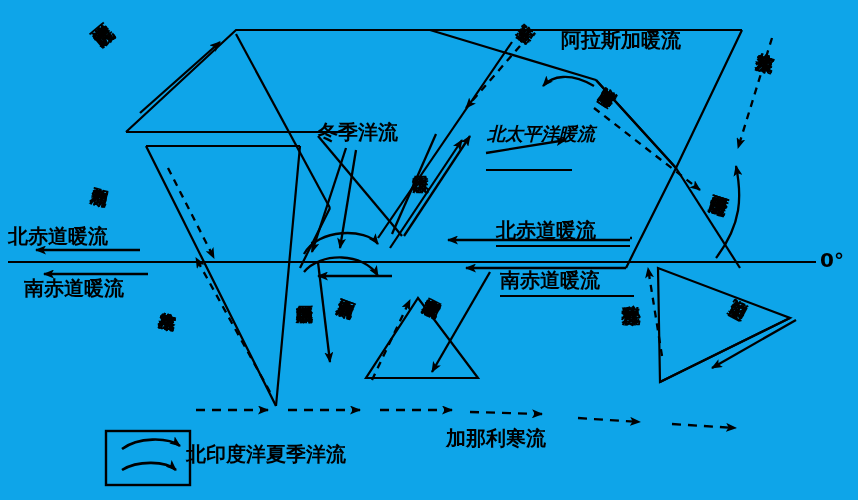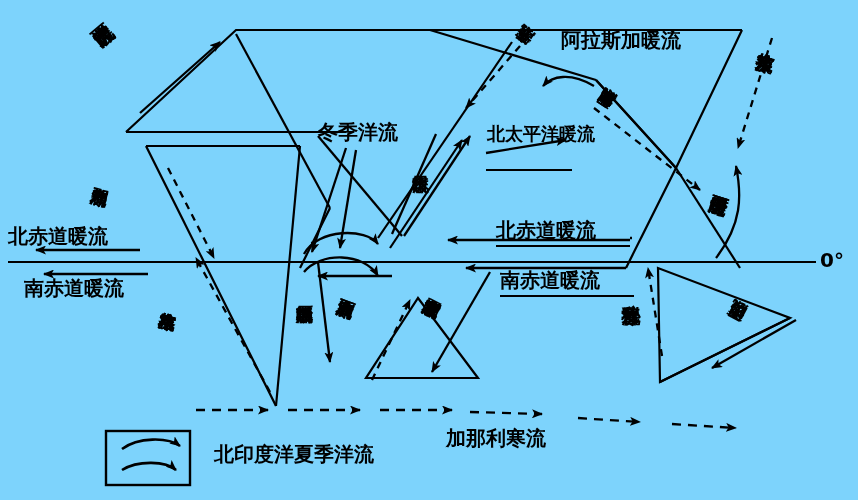--- a/index.html
+++ b/index.html
@@ -1,18 +1,18 @@
 <!DOCTYPE html>
 <html><head>
 <meta charset="utf-8">
 <style>
   html,body{margin:0;padding:0;background:#ffffff;}
   body{width:858px;height:500px;overflow:hidden;
        font-family:"DejaVu Sans","Liberation Sans",sans-serif;color:#000;}
-  #stage{position:relative;width:858px;height:500px;background:#7dd3fc;}
+  #stage{position:relative;width:858px;height:500px;background:#0ea5e9;}
   svg#diagram{position:absolute;left:0;top:0;width:858px;height:500px;}
   .lbl{position:absolute;white-space:nowrap;color:#000;font-weight:700;
        font-family:"DejaVu Sans","Liberation Sans",sans-serif;
        line-height:1.02;letter-spacing:0px;}
   .vert{writing-mode:vertical-rl;text-orientation:upright;white-space:nowrap;line-height:1.0;}
   .s20{font-size:20px;}
   .s19{font-size:19px;}
   .s18{font-size:18px;}
   .s17{font-size:17px;}
   .s16{font-size:16px;}
@@ -156,21 +156,21 @@
   <div class="lbl s18" style="left:762px;top:38px;transform:rotate(14deg);transform-origin:left top;">
     <span class="two">
       <span class="c">拉布拉多寒流</span>
     </span>
   </div>
 
   <div class="lbl s17" style="left:412px;top:148px;transform:rotate(0deg);">
     <span class="vert">日本暖流</span>
   </div>
 
-  <div class="lbl s18" style="left:487px;top:122px;width:92px;text-align:left;">
+  <div class="lbl s18" style="left:487px;top:122px;width:92px;text-align:left;font-style:italic;">
     <span style="display:inline-block;width:92px;line-height:1.28;">北太平洋暖流</span>
   </div>
 
   <div class="lbl s16" style="left:584px;top:112px;transform:rotate(180deg) rotate(34deg);transform-origin:center;">
     <span class="vert">加利福尼亚寒流</span>
   </div>
 
   <div class="lbl s18" style="left:722px;top:166px;transform:rotate(18deg);transform-origin:left top;">
     <span class="vert">墨西哥湾暖流</span>
   </div>
@@ -208,17 +208,17 @@
   </div>
 
   <div class="lbl s17" style="left:716px;top:326px;transform:rotate(180deg) rotate(28deg);transform-origin:center;">
     <span class="vert">巴西暖流</span>
   </div>
 
   <div class="lbl s20" style="left:318px;top:122px;">冬季洋流</div>
 
   <div class="lbl s20" style="left:446px;top:428px;">加那利寒流</div>
 
-  <div class="lbl s20" style="left:214px;top:444px;font-family:Liberation Serif, serif;">北印度洋夏季洋流</div>
+  <div class="lbl s20" style="left:186px;top:444px;font-family:Liberation Serif, serif;">北印度洋夏季洋流</div>
 
   <div class="lbl deg" style="left:820px;top:250px;">0°</div>
 
 </div>
 
 </body></html>

